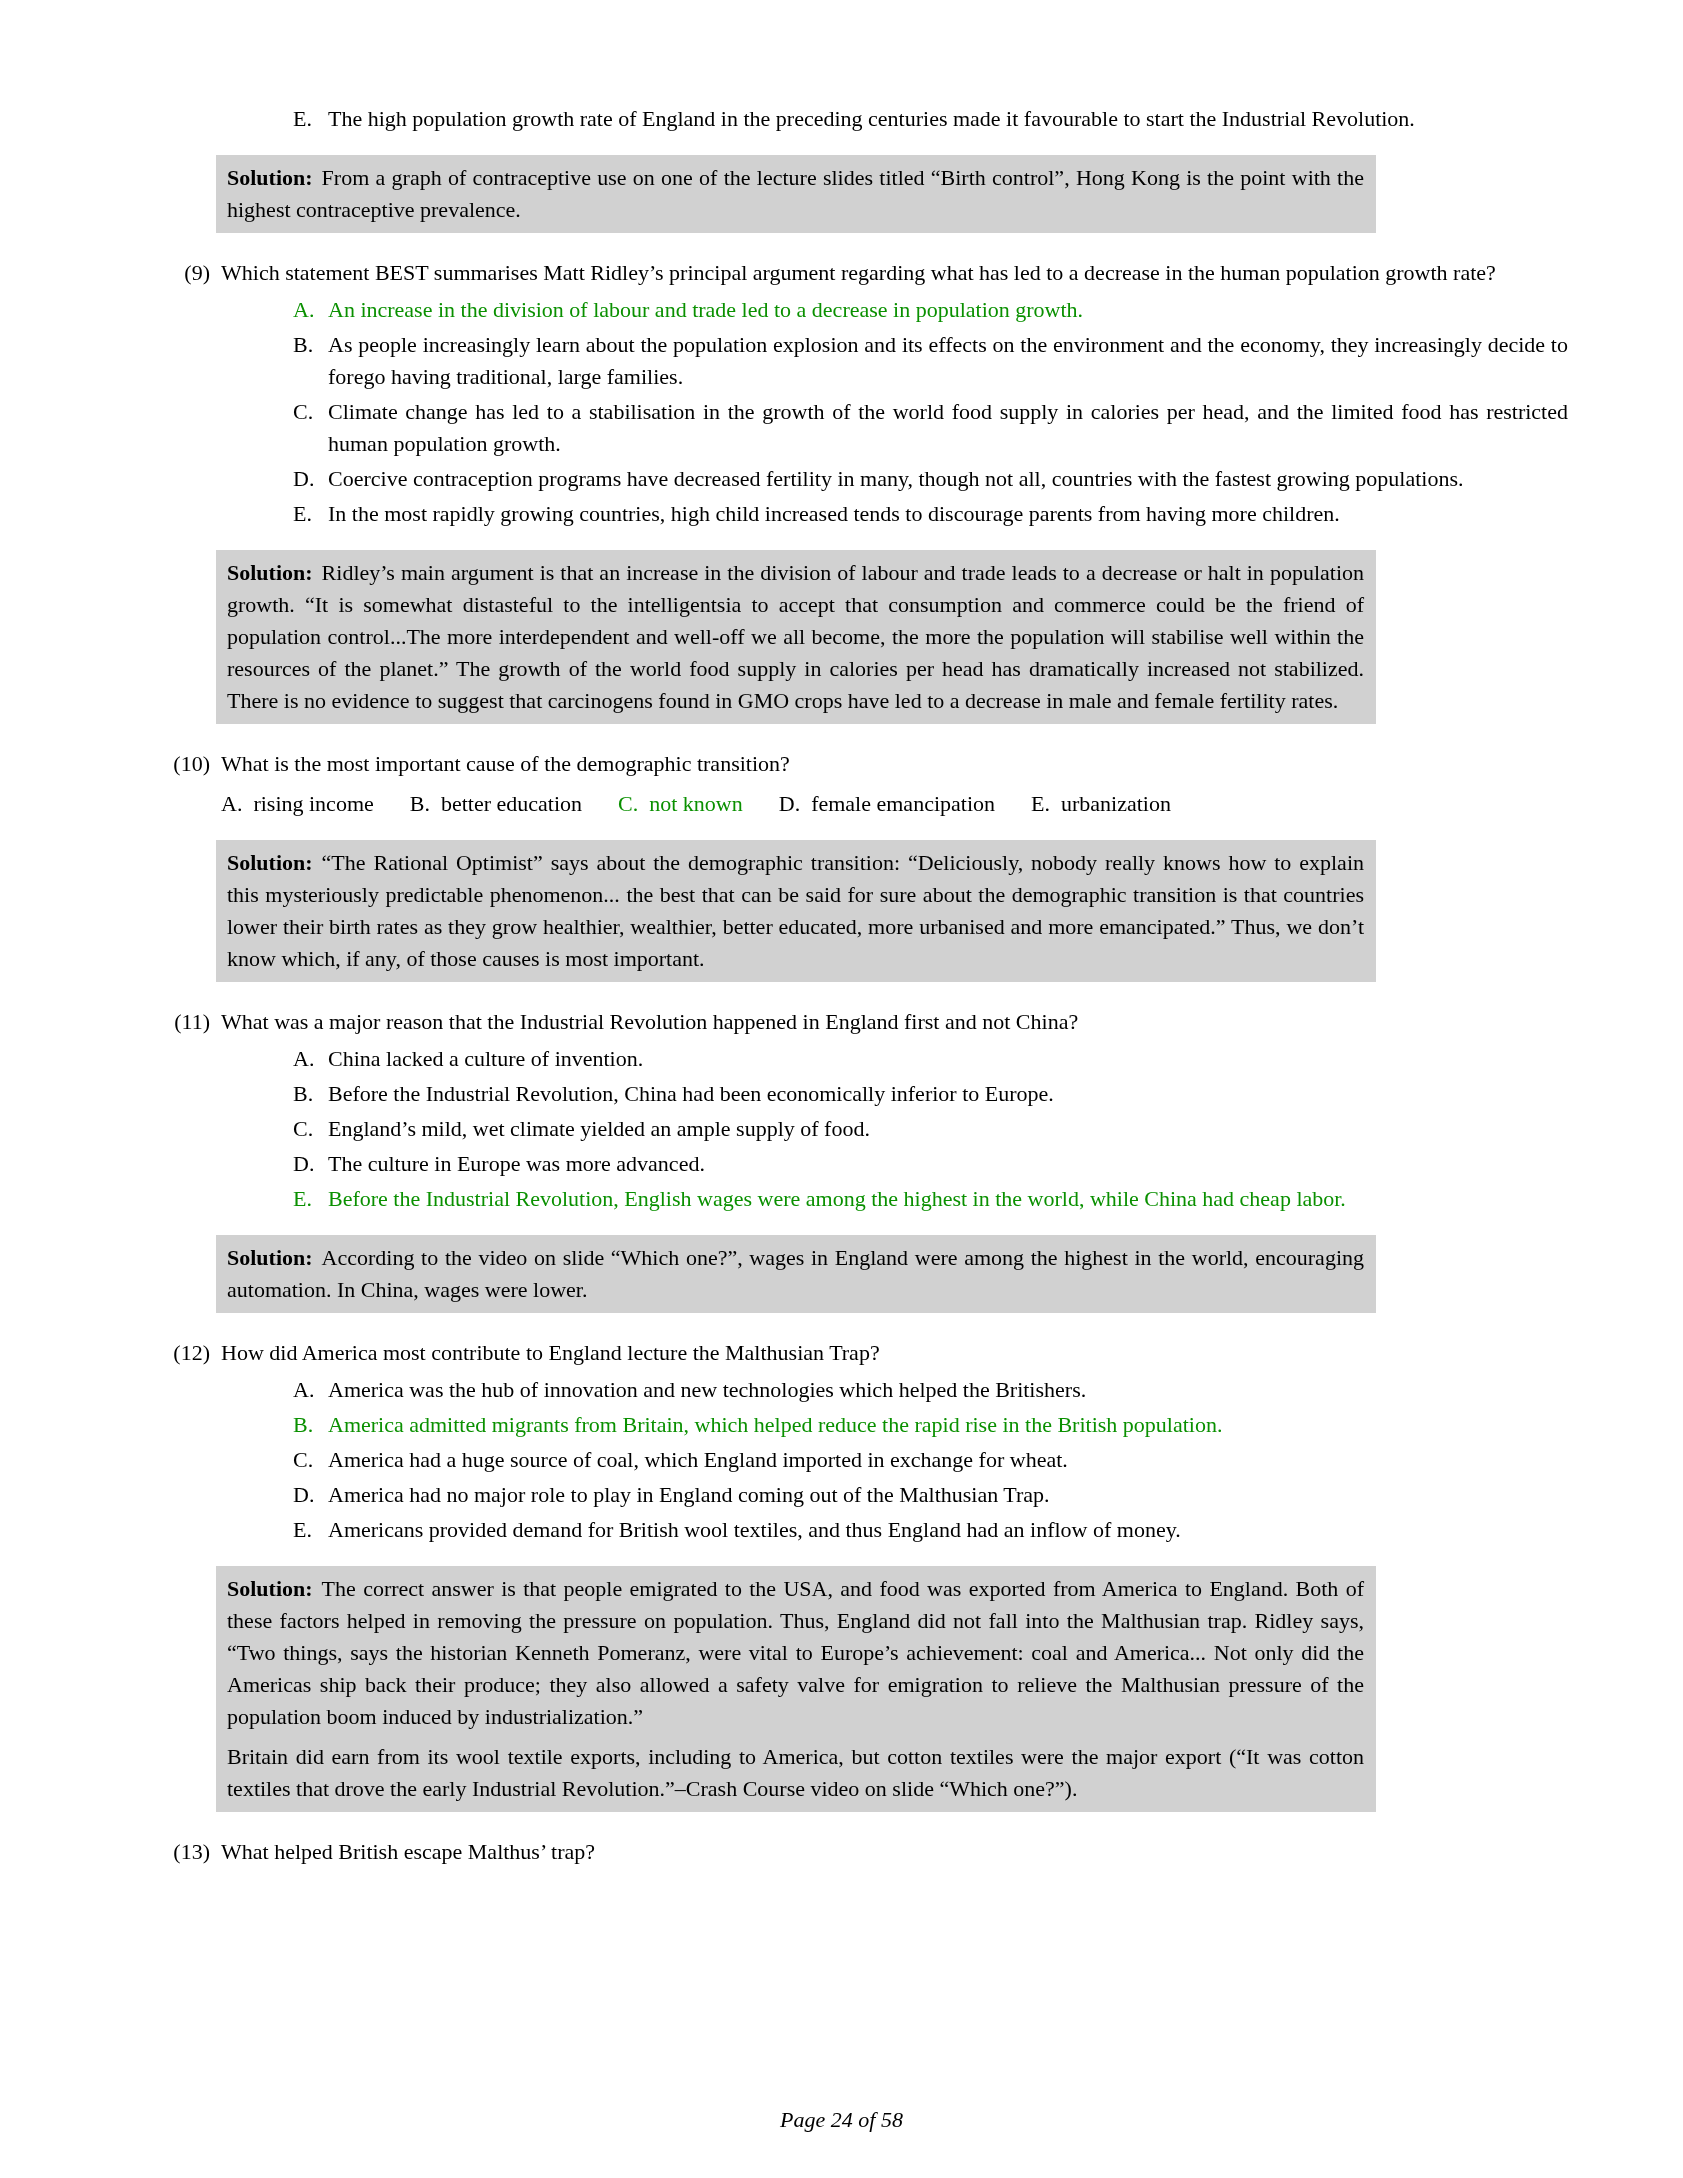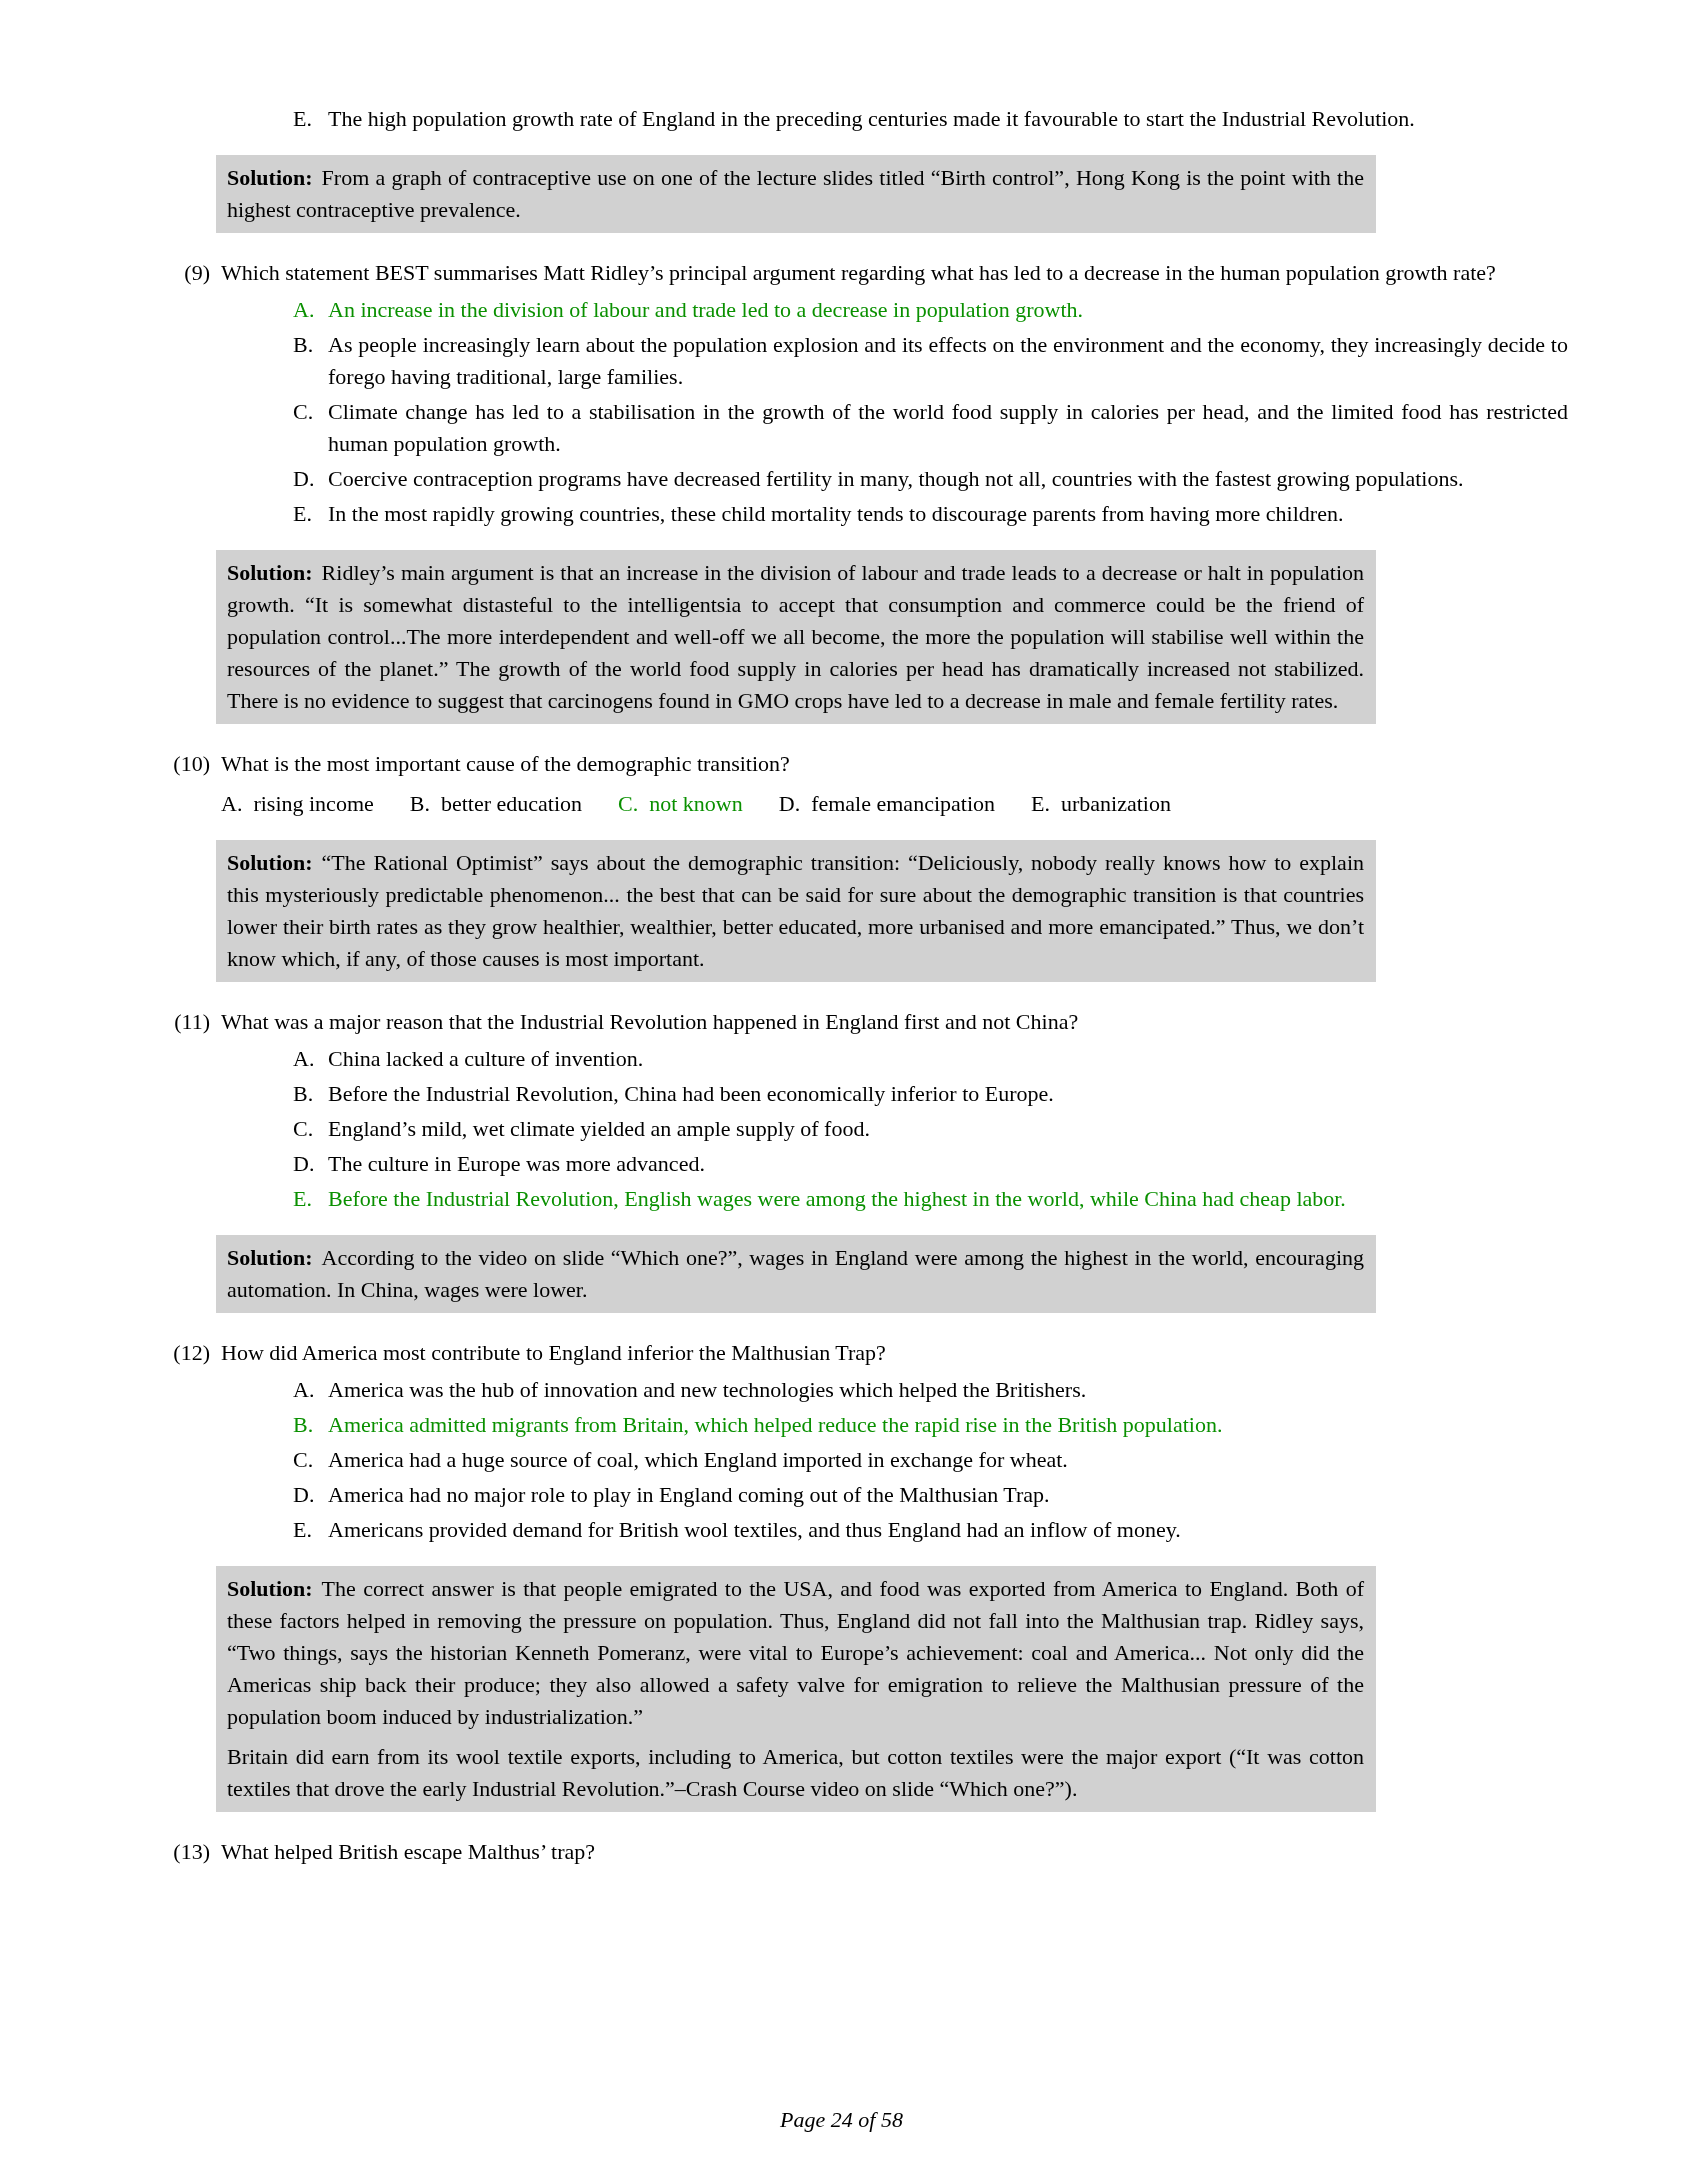--- a/index.html
+++ b/index.html
@@ -88,21 +88,21 @@
       <div class="option">
         <span class="opt-label">C.</span>
         <span class="opt-text">Climate change has led to a stabilisation in the growth of the world food supply in calories per head, and the limited food has restricted human population growth.</span>
       </div>
       <div class="option">
         <span class="opt-label">D.</span>
         <span class="opt-text">Coercive contraception programs have decreased fertility in many, though not all, countries with the fastest growing populations.</span>
       </div>
       <div class="option">
         <span class="opt-label">E.</span>
-        <span class="opt-text">In the most rapidly growing countries, these child mortality tends to discourage parents from having more children.</span>
+        <span class="opt-text">In the most rapidly growing countries, high child increased tends to discourage parents from having more children.</span>
       </div>
     </div>
     <div class="solution">
       <p><span class="sol-label">Solution:</span><span>Ridley’s main argument is that an increase in the division of labour and trade leads to a decrease or halt in population growth. “It is somewhat distasteful to the intelligentsia to accept that consumption and commerce could be the friend of population control...The more interdependent and well-off we all become, the more the population will stabilise well within the resources of the planet.”  The growth of the world food supply in calories per head has dramatically increased not stabilized. There is no evidence to suggest that carcinogens found in GMO crops have led to a decrease in male and female fertility rates.</span></p>
     </div>
 
     <div class="question">
       <span class="qnum">(10)</span>
       <span class="qtext">What is the most important cause of the demographic transition?</span>
     </div>
@@ -157,21 +157,21 @@
         <span class="opt-label">E.</span>
         <span class="opt-text">Before the Industrial Revolution, English wages were among the highest in the world, while China had cheap labor.</span>
       </div>
     </div>
     <div class="solution">
       <p><span class="sol-label">Solution:</span><span>According to the video on slide “Which one?”, wages in England were among the highest in the world, encouraging automation. In China, wages were lower.</span></p>
     </div>
 
     <div class="question">
       <span class="qnum">(12)</span>
-      <span class="qtext">How did America most contribute to England inferior the Malthusian Trap?</span>
+      <span class="qtext">How did America most contribute to England lecture the Malthusian Trap?</span>
     </div>
     <div class="options">
       <div class="option">
         <span class="opt-label">A.</span>
         <span class="opt-text">America was the hub of innovation and new technologies which helped the Britishers.</span>
       </div>
       <div class="option correct">
         <span class="opt-label">B.</span>
         <span class="opt-text">America admitted migrants from Britain, which helped reduce the rapid rise in the British population.</span>
       </div>

